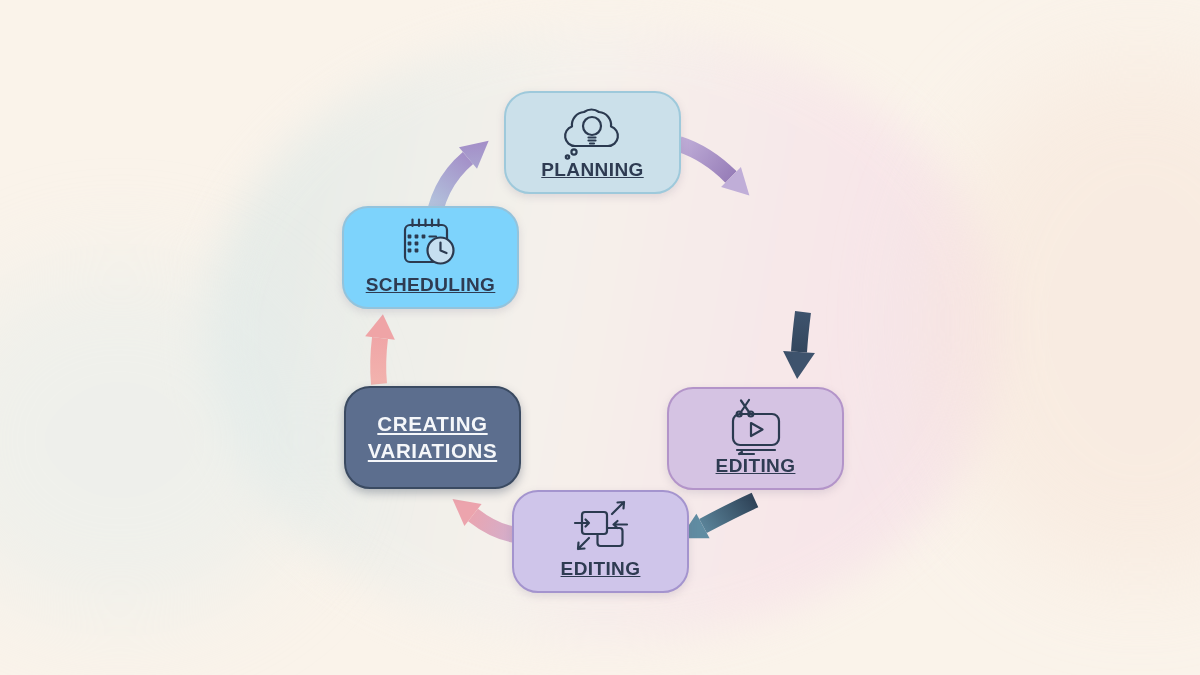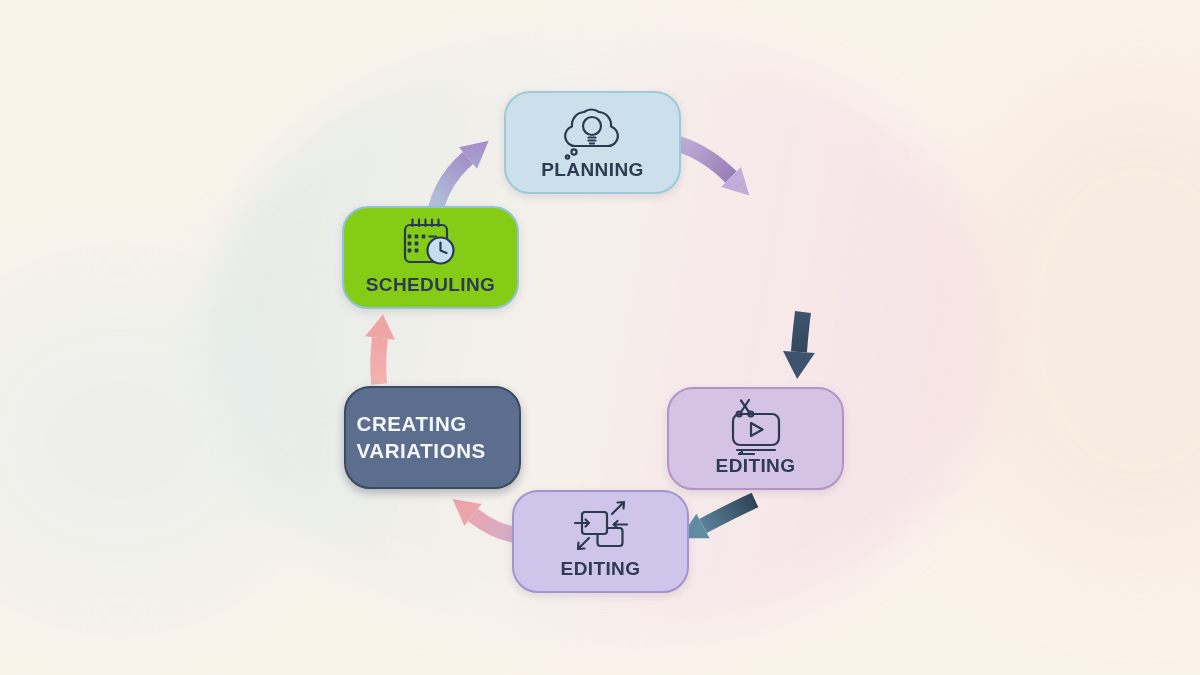--- a/index.html
+++ b/index.html
@@ -18,31 +18,31 @@
   .arrow { position:absolute; overflow:visible; z-index:1; }
   .arrow path.band { fill:none; stroke-width:16; stroke-linecap:butt; }
 
   .step { position:absolute; width:177px; height:103px; box-sizing:border-box;
           border:2.5px solid; border-radius:26px; z-index:2;
           display:flex; flex-direction:column; align-items:center; justify-content:flex-end;
           box-shadow:0 3px 9px rgba(110,100,135,0.18); }
   .step .icon { position:absolute; top:7px; left:50%; transform:translateX(-50%);
                 fill:none; stroke:#2b3a50; stroke-width:2.2; stroke-linecap:round; stroke-linejoin:round; }
   .step .label { font-weight:700; font-size:19px; letter-spacing:.4px; color:#2e3b52;
-                 margin-bottom:11px; white-space:nowrap; }
+                 margin-bottom:11px; white-space:nowrap;text-decoration:underline; }
 
   .step.planning   { left:504px; top:91px;  background:#cbe0ea; border-color:#9ec9db; }
   .step.shooting   { left:676px; top:207px; background:#f9e1df; border-color:#efc1c4; }
   .step.editcut    { left:667px; top:387px; background:#d5c3e3; border-color:#b394c9; }
   .step.editrep    { left:512px; top:490px; background:#cfc5ea; border-color:#a494ce; }
   .step.creating   { left:344px; top:386px; background:#5c6e8e; border-color:#3a4a61;
                      justify-content:center; box-shadow:0 4px 10px rgba(55,65,90,0.35); }
-  .step.scheduling { left:342px; top:206px; background:#84cc16; border-color:#93c3dc; }
+  .step.scheduling { left:342px; top:206px; background:#7dd3fc; border-color:#93c3dc; }
 
-  .step.creating .label { margin:0; white-space:normal; text-align:left; width:152px;
+  .step.creating .label { margin:0; white-space:normal; text-align:center; width:152px;
                           font-size:20.5px; line-height:1.28; color:#f5f7fa; letter-spacing:.6px; }
   .fillglyph { fill:#2b3a50; stroke:none; }
 </style>
 </head>
 <body>
 
 <div class="stage">
 
   <div class="bg-disc"></div>
   <div class="bg-right"></div>

